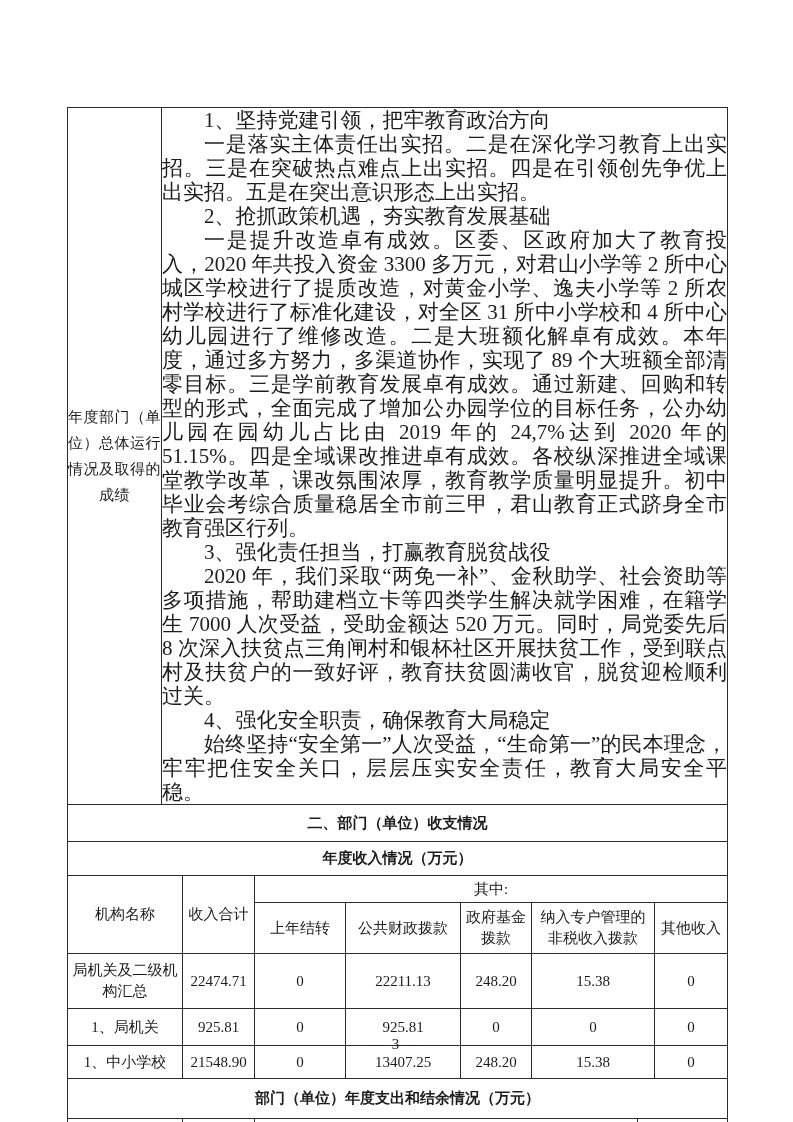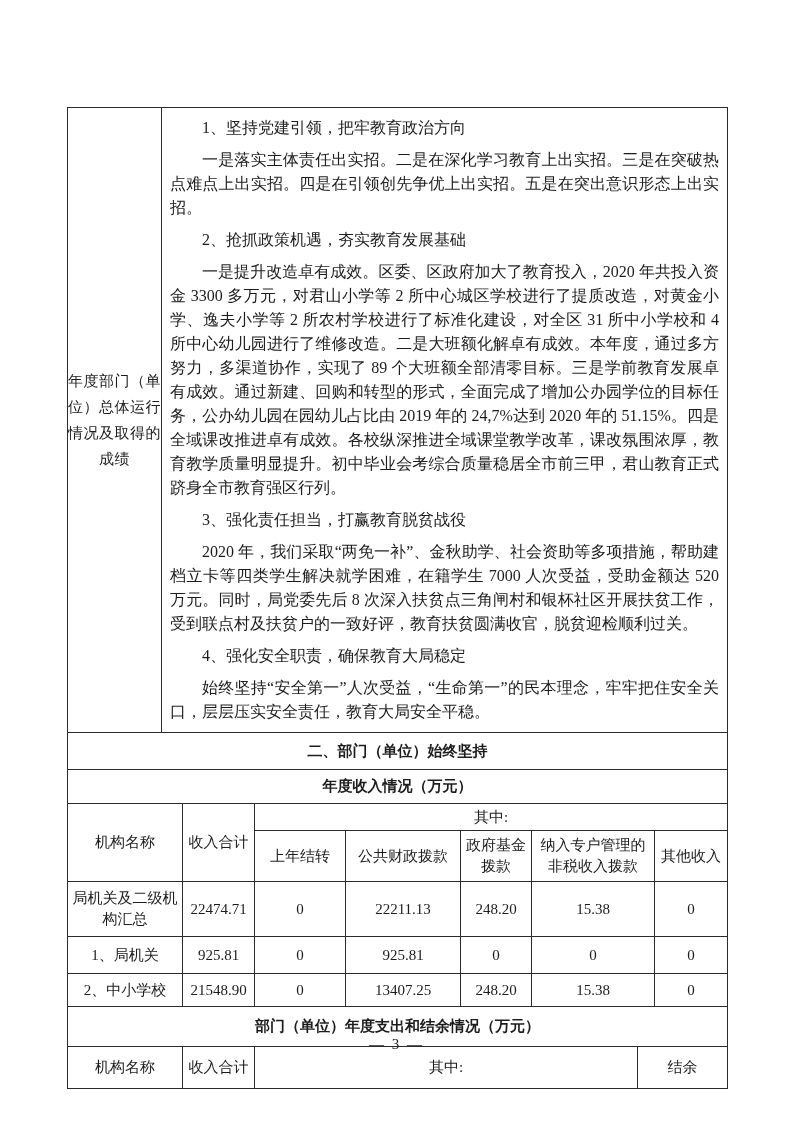--- a/index.html
+++ b/index.html
@@ -32,23 +32,23 @@
     line-height:26px;
     padding:2px 2px;
     letter-spacing:0.5px;
   }
   td.content-cell{
     vertical-align:top;
     text-align:left;
     padding:3px 8px 0 8px;
   }
   td.content-cell p{
-    margin:8px;
+    margin:0;
     text-indent:2em;
-    font-size:16px;
+    font-size:21px;
     line-height:24px;
     text-align:justify;
   }
   
   td.sec-title{
     height:36px;
     font-family:"Liberation Sans","DejaVu Sans",sans-serif;
     font-weight:bold;
     font-size:18px;
   }
@@ -108,21 +108,21 @@
         <p>2、抢抓政策机遇，夯实教育发展基础</p>
         <p>一是提升改造卓有成效。区委、区政府加大了教育投入，2020 年共投入资金 3300 多万元，对君山小学等 2 所中心城区学校进行了提质改造，对黄金小学、逸夫小学等 2 所农村学校进行了标准化建设，对全区 31 所中小学校和 4 所中心幼儿园进行了维修改造。二是大班额化解卓有成效。本年度，通过多方努力，多渠道协作，实现了 89 个大班额全部清零目标。三是学前教育发展卓有成效。通过新建、回购和转型的形式，全面完成了增加公办园学位的目标任务，公办幼儿园在园幼儿占比由 2019 年的 24,7%达到 2020 年的 51.15%。四是全域课改推进卓有成效。各校纵深推进全域课堂教学改革，课改氛围浓厚，教育教学质量明显提升。初中毕业会考综合质量稳居全市前三甲，君山教育正式跻身全市教育强区行列。</p>
         <p>3、强化责任担当，打赢教育脱贫战役</p>
         <p>2020 年，我们采取“两免一补”、金秋助学、社会资助等多项措施，帮助建档立卡等四类学生解决就学困难，在籍学生 7000 人次受益，受助金额达 520 万元。同时，局党委先后 8 次深入扶贫点三角闸村和银杯社区开展扶贫工作，受到联点村及扶贫户的一致好评，教育扶贫圆满收官，脱贫迎检顺利过关。</p>
         <p>4、强化安全职责，确保教育大局稳定</p>
         <p>始终坚持“安全第一”人次受益，“生命第一”的民本理念，牢牢把住安全关口，层层压实安全责任，教育大局安全平稳。</p>
       </td>
     </tr>
 
     <tr>
-      <td class="sec-title" colspan="9">二、部门（单位）始终坚持</td>
+      <td class="sec-title" colspan="9">二、部门（单位）收支情况</td>
     </tr>
 
     <tr>
       <td class="sub-title" colspan="9">年度收入情况（万元）</td>
     </tr>
 
     <tr class="among-row">
       <td colspan="2" rowspan="2">机构名称</td>
       <td rowspan="2">收入合计</td>
       <td colspan="6">其中:</td>
@@ -147,21 +147,21 @@
     <tr class="data-row-2">
       <td colspan="2" class="org-left">1、局机关</td>
       <td class="num">925.81</td>
       <td class="num">0</td>
       <td class="num">925.81</td>
       <td class="num">0</td>
       <td class="num" colspan="2">0</td>
       <td class="num">0</td>
     </tr>
     <tr class="data-row-3">
-      <td colspan="2" class="org-left">2、中小学校</td>
+      <td colspan="2" class="org-left">1、中小学校</td>
       <td class="num">21548.90</td>
       <td class="num">0</td>
       <td class="num">13407.25</td>
       <td class="num">248.20</td>
       <td class="num" colspan="2">15.38</td>
       <td class="num">0</td>
     </tr>
 
     <tr>
       <td class="sub-title-exp" colspan="9">部门（单位）年度支出和结余情况（万元）</td>

